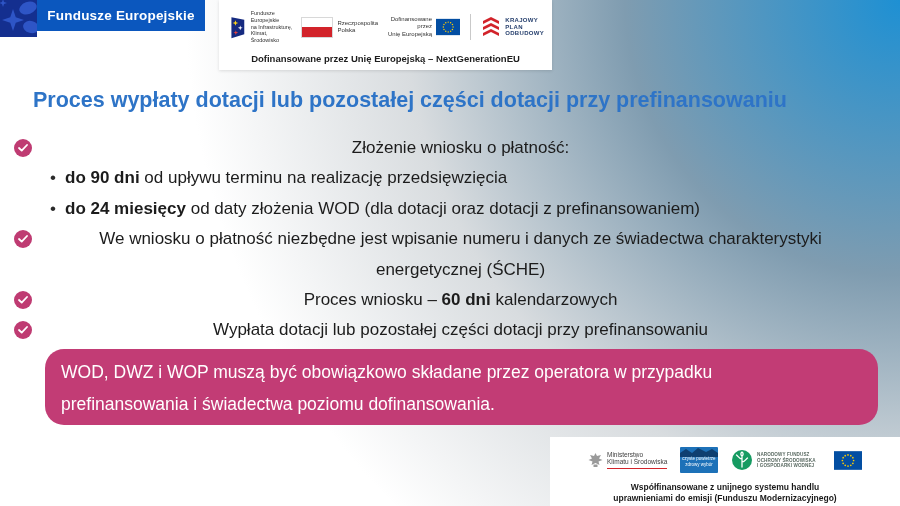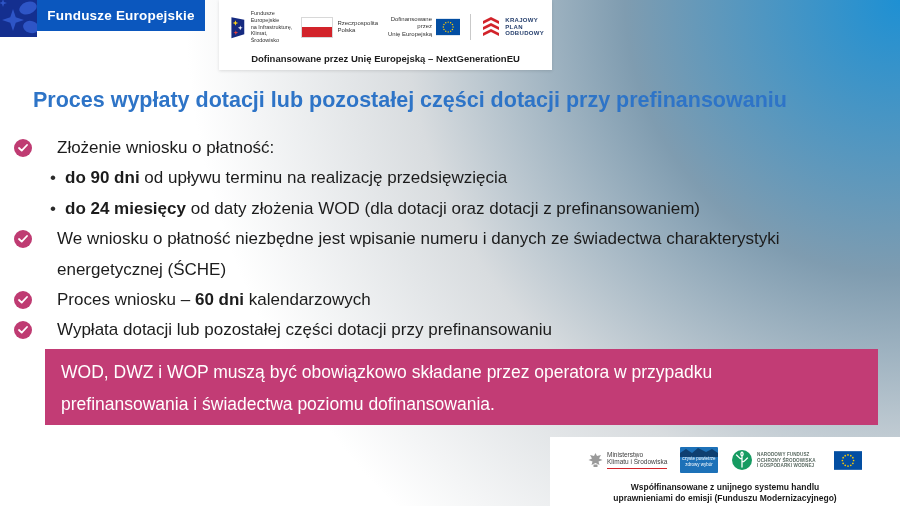--- a/index.html
+++ b/index.html
@@ -25,30 +25,30 @@
   .pl-flag .r{height:50%;background:#d2232a;}
   .pl-text{font-size:6px;line-height:7.2px;color:#333;}
   .eu-text{font-size:6px;line-height:7.2px;color:#333;text-align:right;}
   .v-div{width:1px;height:26px;background:#c9c9c9;margin:0 3px;}
   .kpo-text{font-size:6px;line-height:6.8px;font-weight:bold;color:#27406e;letter-spacing:.3px;}
   .top-caption{text-align:center;font-size:9.5px;font-weight:bold;color:#1d1d1d;margin-top:4px;}
   
   .title{position:absolute;left:33px;top:88px;margin:0;font-size:21.5px;font-weight:bold;color:#2e74c7;white-space:nowrap;}
   
   .bullets{position:absolute;left:14px;top:133px;width:850px;color:#1c1c1c;font-size:17px;}
-  .row{display:flex;gap:25px;line-height:30.4px;}
+  .row{display:flex;gap:25px;line-height:30.4px;text-align:center;}
   .row .txt{width:820px;}
   .check{flex:0 0 18px;height:18px;margin-top:6px;border-radius:50%;background:#bf3b72;
     display:flex;align-items:center;justify-content:center;}
   .subrow{display:flex;padding-left:36px;line-height:30.4px;}
   .dot{width:15px;color:#2b2b2b;}
   b{font-weight:bold;margin-top:16px;}
   
   .callout{position:absolute;left:45px;top:349px;width:833px;height:76px;box-sizing:border-box;
-    background:#c23c75;color:#fff;font-size:17.5px;line-height:31.5px;padding:8px 28px 0 16px;}
+    background:#c23c75;color:#fff;font-size:17.5px;line-height:31.5px;padding:8px 28px 0 16px;border-radius:19px;}
   
   .footer-panel{position:absolute;left:550px;top:437px;width:350px;height:87px;background:#fff;}
   .f-row{display:flex;align-items:center;justify-content:center;gap:13px;padding-top:7px;height:32px;}
   .f-item{display:flex;align-items:center;gap:4px;}
   .min-text{font-size:6.5px;line-height:7.5px;color:#3d3d3d;}
   .red-line{height:1.5px;background:#d2232a;margin-top:2px;}
   .cz-logo{width:38px;height:26px;position:relative;background:#1d71b8;border-radius:1px;}
   .cz-roof{position:absolute;left:0;top:0;}
   .cz-text{position:absolute;left:0;right:0;top:9px;text-align:center;color:#fff;
     font-size:5px;line-height:5.8px;transform:scale(.9);}

